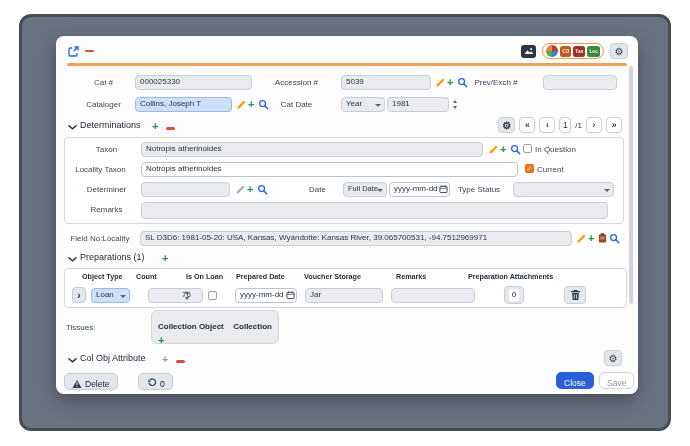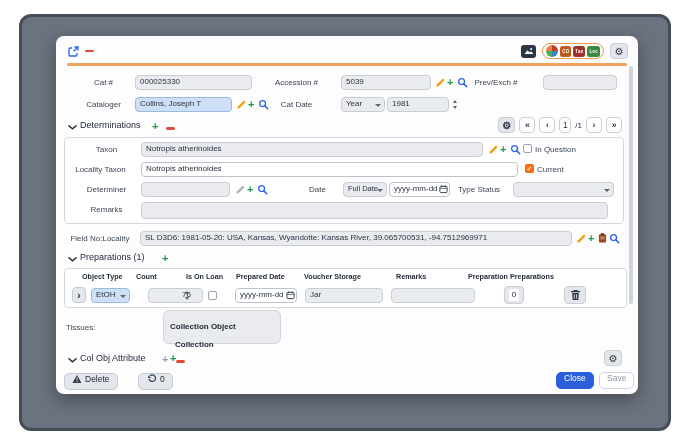--- a/index.html
+++ b/index.html
@@ -49,21 +49,21 @@
   .spin::before{top:1px;border-bottom:3.5px solid #5b6470}
   .spin::after{bottom:1px;border-top:3.5px solid #5b6470}
   .colhdr{position:absolute;font-size:7.2px;font-weight:700;color:#1f2937;text-align:left;white-space:nowrap}
   .expbtn{position:absolute;width:14px;height:16px;background:#e3e6ea;border:1px solid #c6ccd4;border-radius:4px;font-weight:700;font-size:10px;color:#222b38;display:flex;align-items:center;justify-content:center;box-sizing:border-box}
   .expbtn::before{content:'\203a'}
   .chipbtn{position:absolute;width:20px;height:18px;background:#e3e6ea;border:1px solid #c9cfd6;border-radius:4px;display:flex;align-items:center;justify-content:center;box-sizing:border-box}
   .chipbtn .chip{background:#fff;border-radius:2px;padding:0 3px;font-size:8px;line-height:12px;color:#222b38}
   .sqbtn{position:absolute;width:22px;height:18px;background:#e3e6ea;border:1px solid #c9cfd6;border-radius:4px;display:flex;align-items:center;justify-content:center;box-sizing:border-box}
   .tissuebox{position:absolute;background:#e9ebee;border:1px solid #d2d6db;border-radius:6px;box-sizing:border-box;padding:4px 6px}
   .tabt{font-size:8px;font-weight:700;color:#222b38;white-space:nowrap}
-  .btn{position:absolute;box-sizing:border-box;height:17px;background:#e3e6ea;border:1px solid #c6ccd4;border-radius:5px;font-size:8.5px;color:#222b38;display:flex;align-items:flex-start;justify-content:center;gap:3px;padding:0 7px;white-space:nowrap}
+  .btn{position:absolute;box-sizing:border-box;height:17px;background:#e3e6ea;border:1px solid #c6ccd4;border-radius:5px;font-size:8.5px;color:#222b38;display:flex;align-items:flex-end;justify-content:center;gap:3px;padding:0 7px;white-space:nowrap}
   .btn.primary{background:#2b5fd9;border-color:#2b5fd9;color:#fff}
   .btn.ghost{background:#fff;border-color:#d0d5db;color:#8d95a0}
   .scrollthumb{position:absolute;right:5px;top:30px;width:4px;height:238px;background:#cfd3d8;border-radius:2px}
 </style>
 </head>
 <body>
 
 <div class="frame"></div>
 
 <div class="dialog">
@@ -206,24 +206,24 @@
   <span class="sect" style="left:24px;top:216px">Preparations (1)</span>
   <span class="plus" style="left:106px;top:217px"></span>
 
   <div class="panel" style="left:8px;top:232px;width:563px;height:40px"></div>
   <span class="colhdr" style="left:26px;top:236px;width:56px">Object Type</span>
   <span class="colhdr" style="left:80px;top:236px;width:40px">Count</span>
   <span class="colhdr" style="left:130px;top:236px;width:44px">Is On Loan</span>
   <span class="colhdr" style="left:180px;top:236px;width:52px">Prepared Date</span>
   <span class="colhdr" style="left:248px;top:236px;width:64px">Voucher Storage</span>
   <span class="colhdr" style="left:340px;top:236px;width:58px">Remarks</span>
-  <span class="colhdr" style="left:412px;top:236px;width:70px">Preparation Preparations</span>
+  <span class="colhdr" style="left:412px;top:236px;width:70px">Preparation Attachments</span>
 
   <span class="expbtn" style="left:16px;top:251px"></span>
-  <span class="inp blue sel" style="left:35px;top:252px;width:39px">EtOH</span>
+  <span class="inp blue sel" style="left:35px;top:252px;width:39px">Loan</span>
   <span class="inp num" style="left:92px;top:252px;width:55px">76</span>
   <span class="spin" style="left:128px;top:254px"></span>
   <span class="cb" style="left:152px;top:255px"></span>
   <span class="inp white" style="left:179px;top:252px;width:62px;padding-right:13px">yyyy-mm-dd</span>
   <svg class="ico" style="left:230px;top:254px;width:9px;height:10px" viewBox="0 0 10 10">
       <rect x="1" y="2" width="8" height="7" rx="1" fill="none" stroke="#3c4654" stroke-width="1.1"></rect>
       <line x1="3" y1="1" x2="3" y2="3" stroke="#3c4654" stroke-width="1.1"></line>
       <line x1="7" y1="1" x2="7" y2="3" stroke="#3c4654" stroke-width="1.1"></line>
       <line x1="1" y1="4.3" x2="9" y2="4.3" stroke="#3c4654" stroke-width="0.8"></line>
     </svg>
@@ -234,21 +234,21 @@
     </span>
   <span class="sqbtn" style="left:508px;top:250px">
     <svg width="11" height="12" viewBox="0 0 11 12">
         <path d="M1 2.6h9M4 2.6V1.5h3v1.1" stroke="#2f3844" stroke-width="1.1" fill="none"></path>
         <path d="M2.2 4.1h6.6l-.5 7H2.7z" fill="#2f3844"></path>
         <path d="M4.3 5.3v4.4M6.6 5.3v4.4" stroke="#e3e6ea" stroke-width="0.9"></path>
       </svg>
   </span>
 
   <span class="lbl left" style="left:10px;top:284px;width:60px">Tissues:</span>
-  <div class="tissuebox" style="left:107px;top:274px;width:118px;height:34px">
+  <div class="tissuebox" style="left:95px;top:274px;width:128px;height:34px">
     <span class="tabt">Collection Object</span>
     <span class="tabt" style="margin-left:5px">Collection</span>
     <div style="position:relative;height:12px">
         <span class="plus" style="left:0;top:2px"></span>
       </div>
   </div>
 
   <svg class="chevsect" style="left:12px;top:321px" viewBox="0 0 10 6">
       <path d="M1 1l4 3.5L9 1" fill="none" stroke="#222b38" stroke-width="1.6" stroke-linecap="round"></path>
     </svg>

